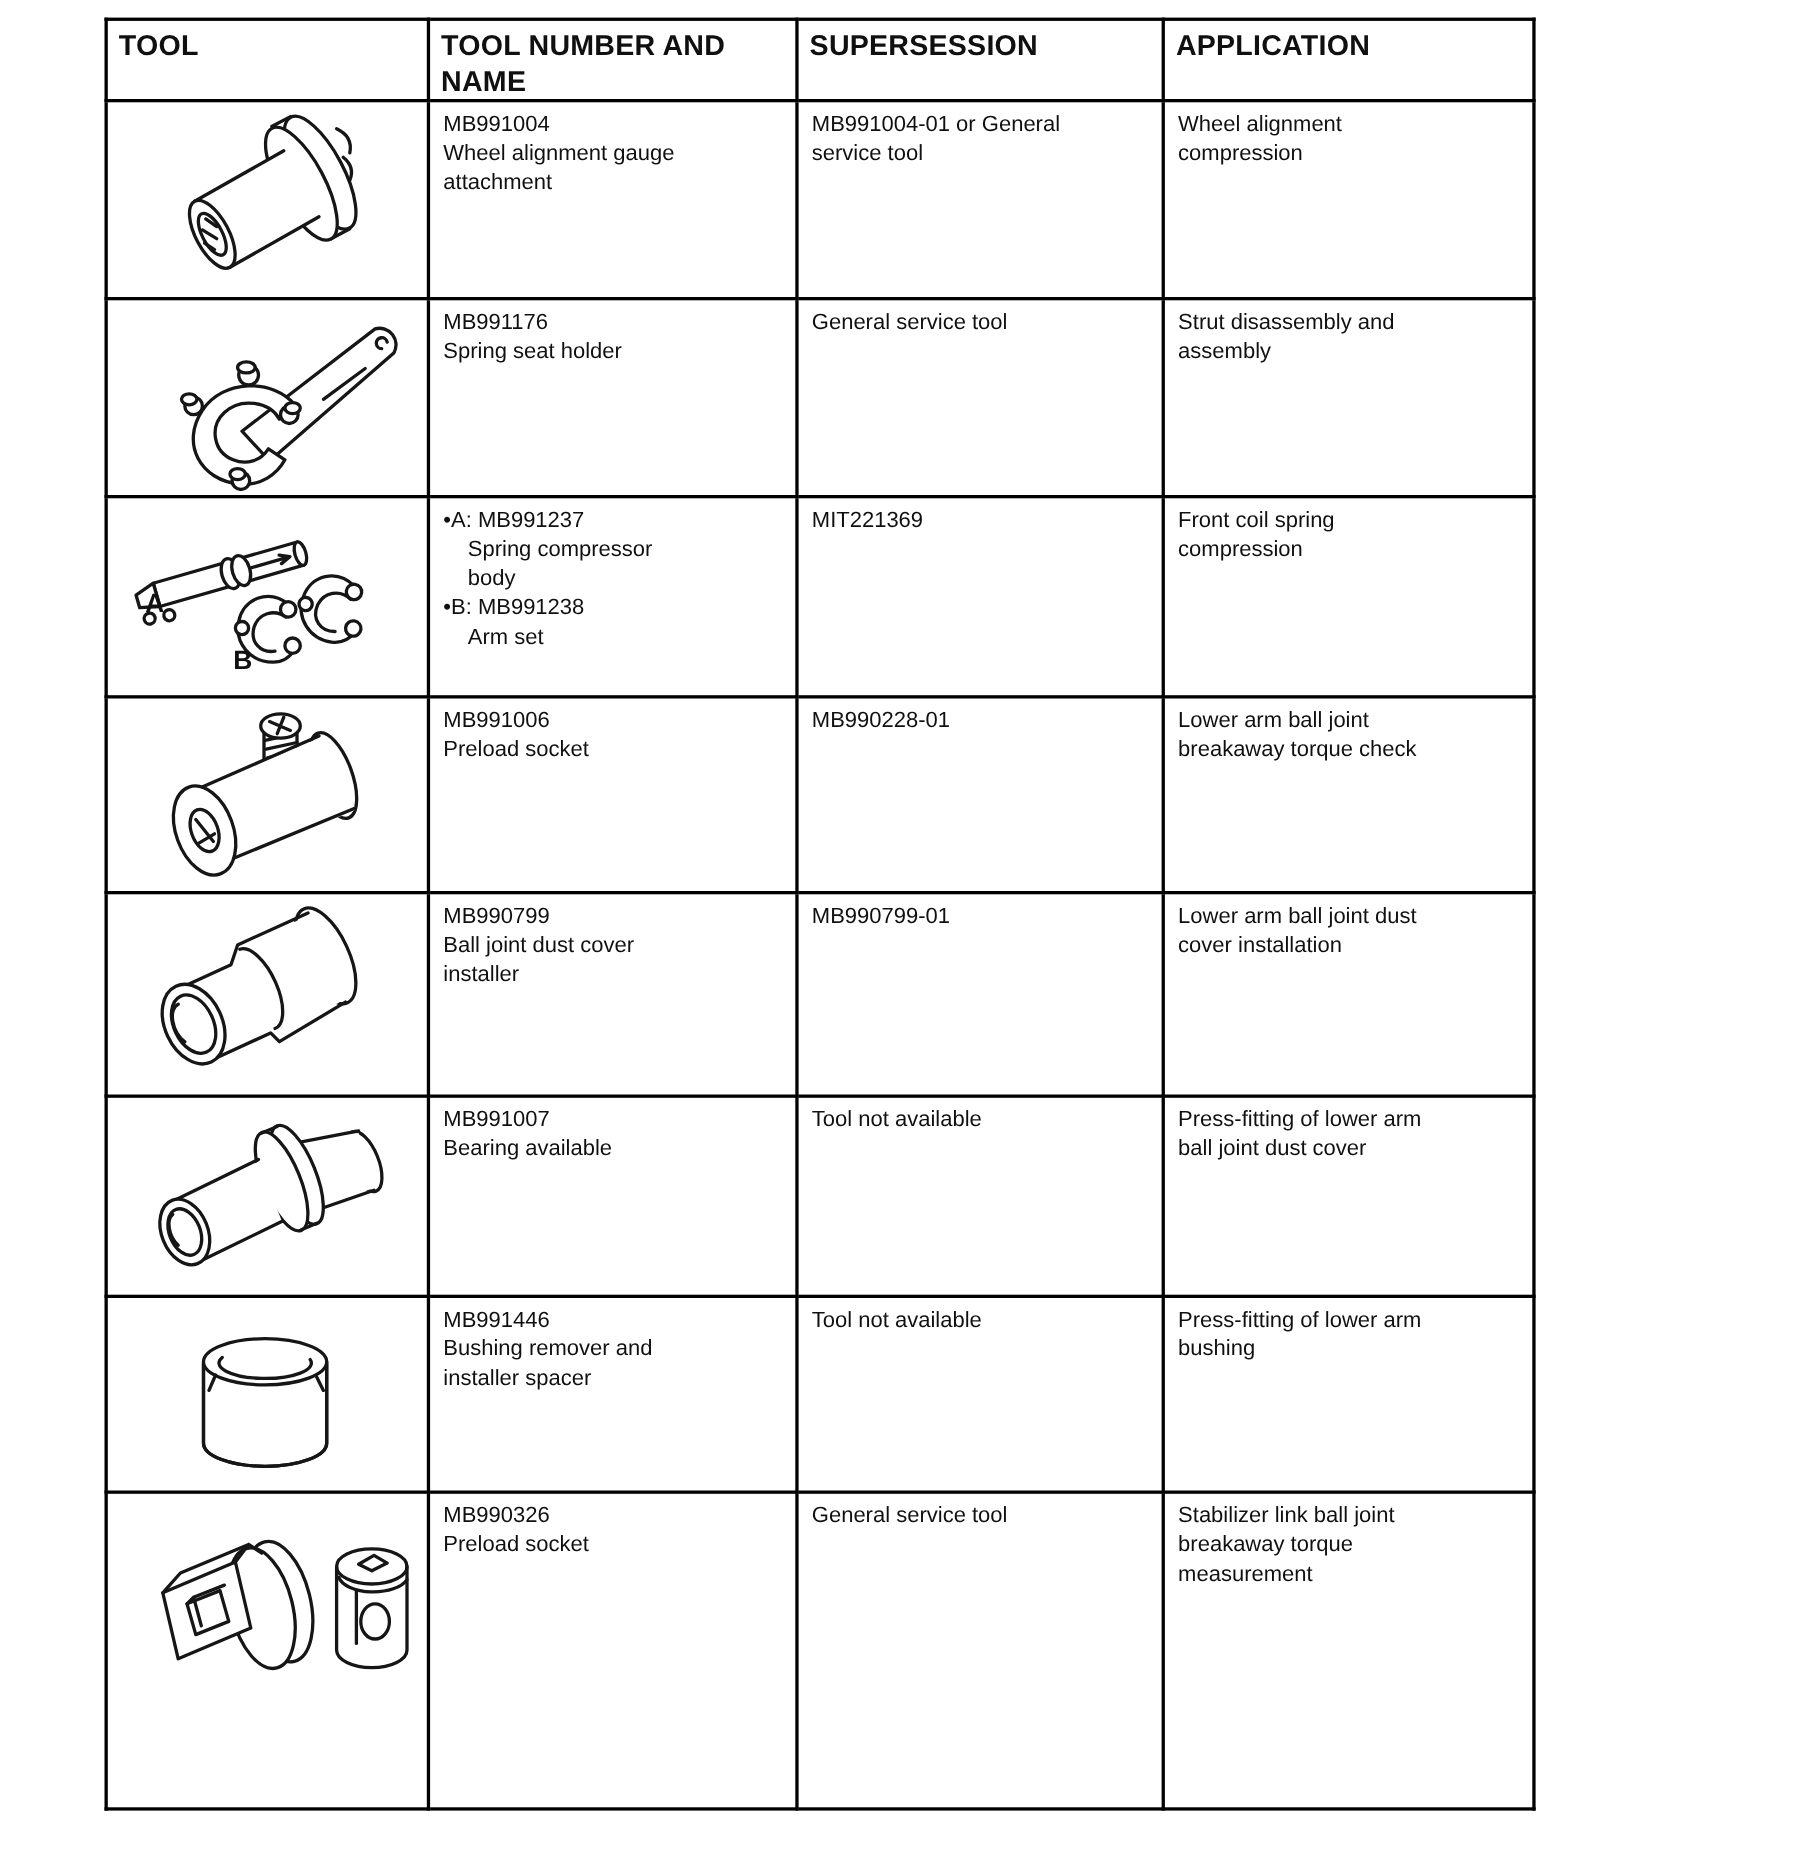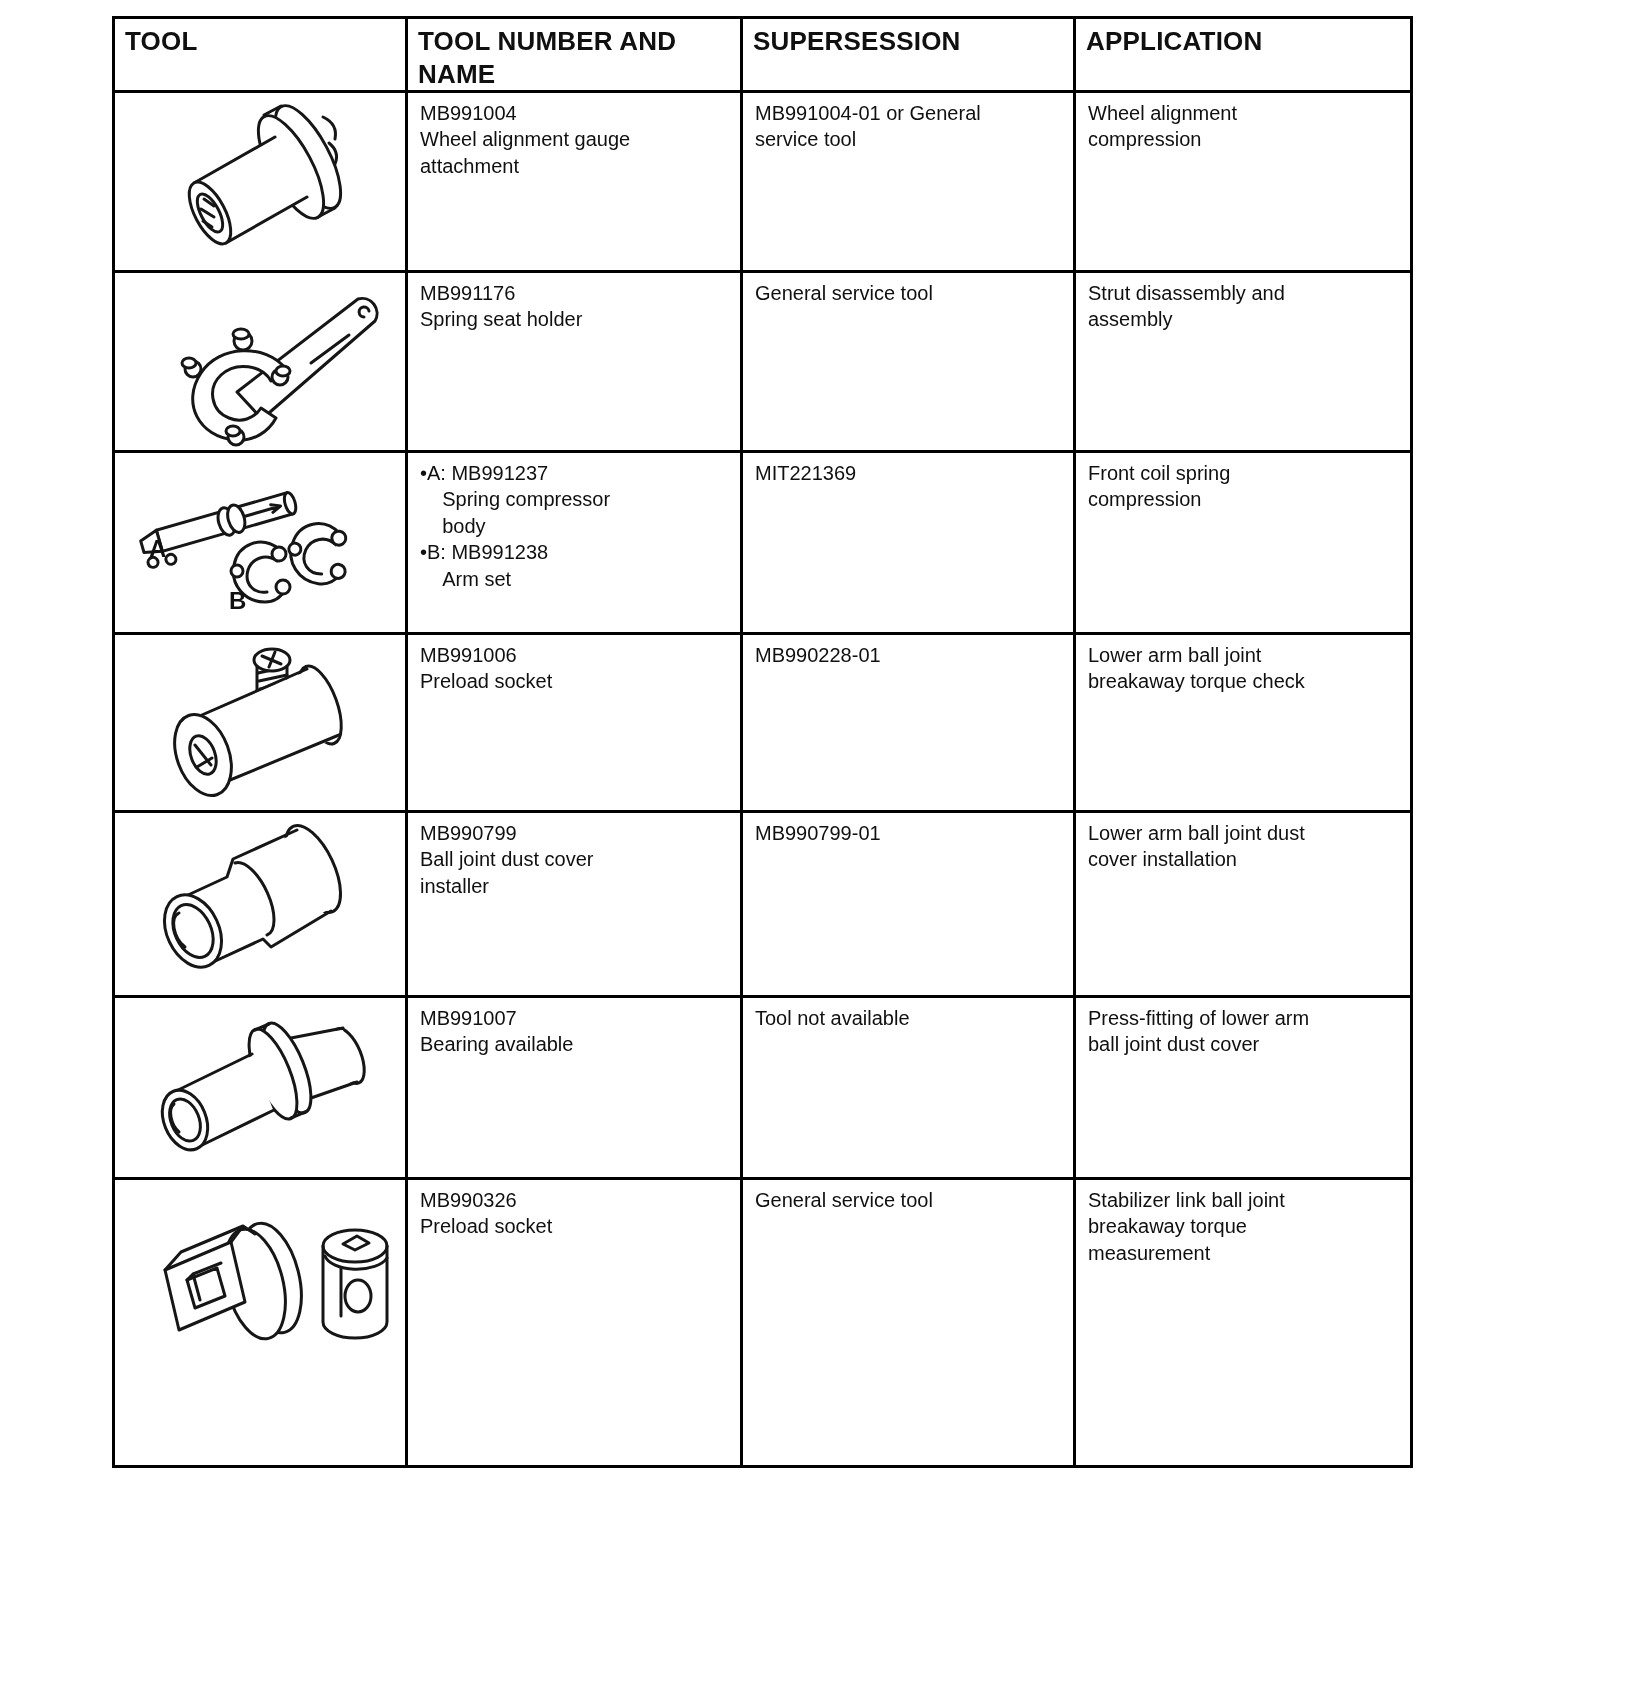--- a/index.html
+++ b/index.html
@@ -1,17 +1,17 @@
 <!DOCTYPE html>
 <html><head>
 <meta charset="utf-8">
 <style>
   html,body{margin:0;padding:0;background:#ffffff;}
   body{width:1648px;height:1684px;position:relative;font-family:"Liberation Sans",sans-serif;color:#101010;}
-  .sheet{position:absolute;left:112px;top:16px;}
+  .sheet{position:absolute;left:95px;top:16px;}
   table.tools{border-collapse:collapse;table-layout:fixed;width:1298px;background:#fff;}
   table.tools th, table.tools td{
     border:3px solid #000;
     vertical-align:top;
     overflow:hidden;
   }
   th.hdr{
     font-size:26px;font-weight:bold;text-align:left;
     padding:6px 8px 0 10px;letter-spacing:.2px;line-height:1.25;
   }
@@ -212,20 +212,39 @@
 
         </div>
       </td>
       <td class="txt">MB991007
 Bearing available</td>
       <td class="txt">Tool not available</td>
       <td class="txt">Press-fitting of lower arm
 ball joint dust cover</td>
     </tr>
 
+    <tr style="height:178px">
+      <td class="toolcell">
+        <div class="art">
+          <svg width="287" height="172" viewBox="0 0 287 172">
+            <path class="fw" d="M87,58 L87,132 a56,21 0 0 0 112,0 L199,58 Z" stroke="none"></path>
+            <path class="ln" d="M87,60 L87,132 a56,21 0 0 0 112,0 L199,60"></path>
+            <ellipse class="fw" cx="143" cy="58" rx="56" ry="21"></ellipse>
+            <path class="ln" d="M104,54 a42,14 0 1 0 80,2 M98,70 l-6,14 M190,72 l6,12"></path>
+          </svg>
+
+        </div>
+      </td>
+      <td class="txt">MB991446
+Bushing remover and
+installer spacer</td>
+      <td class="txt">Tool not available</td>
+      <td class="txt">Press-fitting of lower arm
+bushing</td>
+    </tr>
 
     <tr style="height:288px">
       <td class="toolcell">
         <div class="art">
           <svg width="287" height="282" viewBox="0 0 287 282">
             <ellipse class="fw" cx="156" cy="98" rx="28" ry="56" transform="rotate(-14 156 98)"></ellipse>
             <ellipse class="fw" cx="140" cy="104" rx="28" ry="56" transform="rotate(-14 140 104)"></ellipse>
             <polygon class="fw" points="50,90 116,62 130,122 64,150"></polygon>
             <path class="ln" d="M50,90 L66,72 L128,46 L116,62 M128,46 L140,54"></path>
             <polygon class="fw" points="72,100 102,88 110,116 80,128"></polygon>

